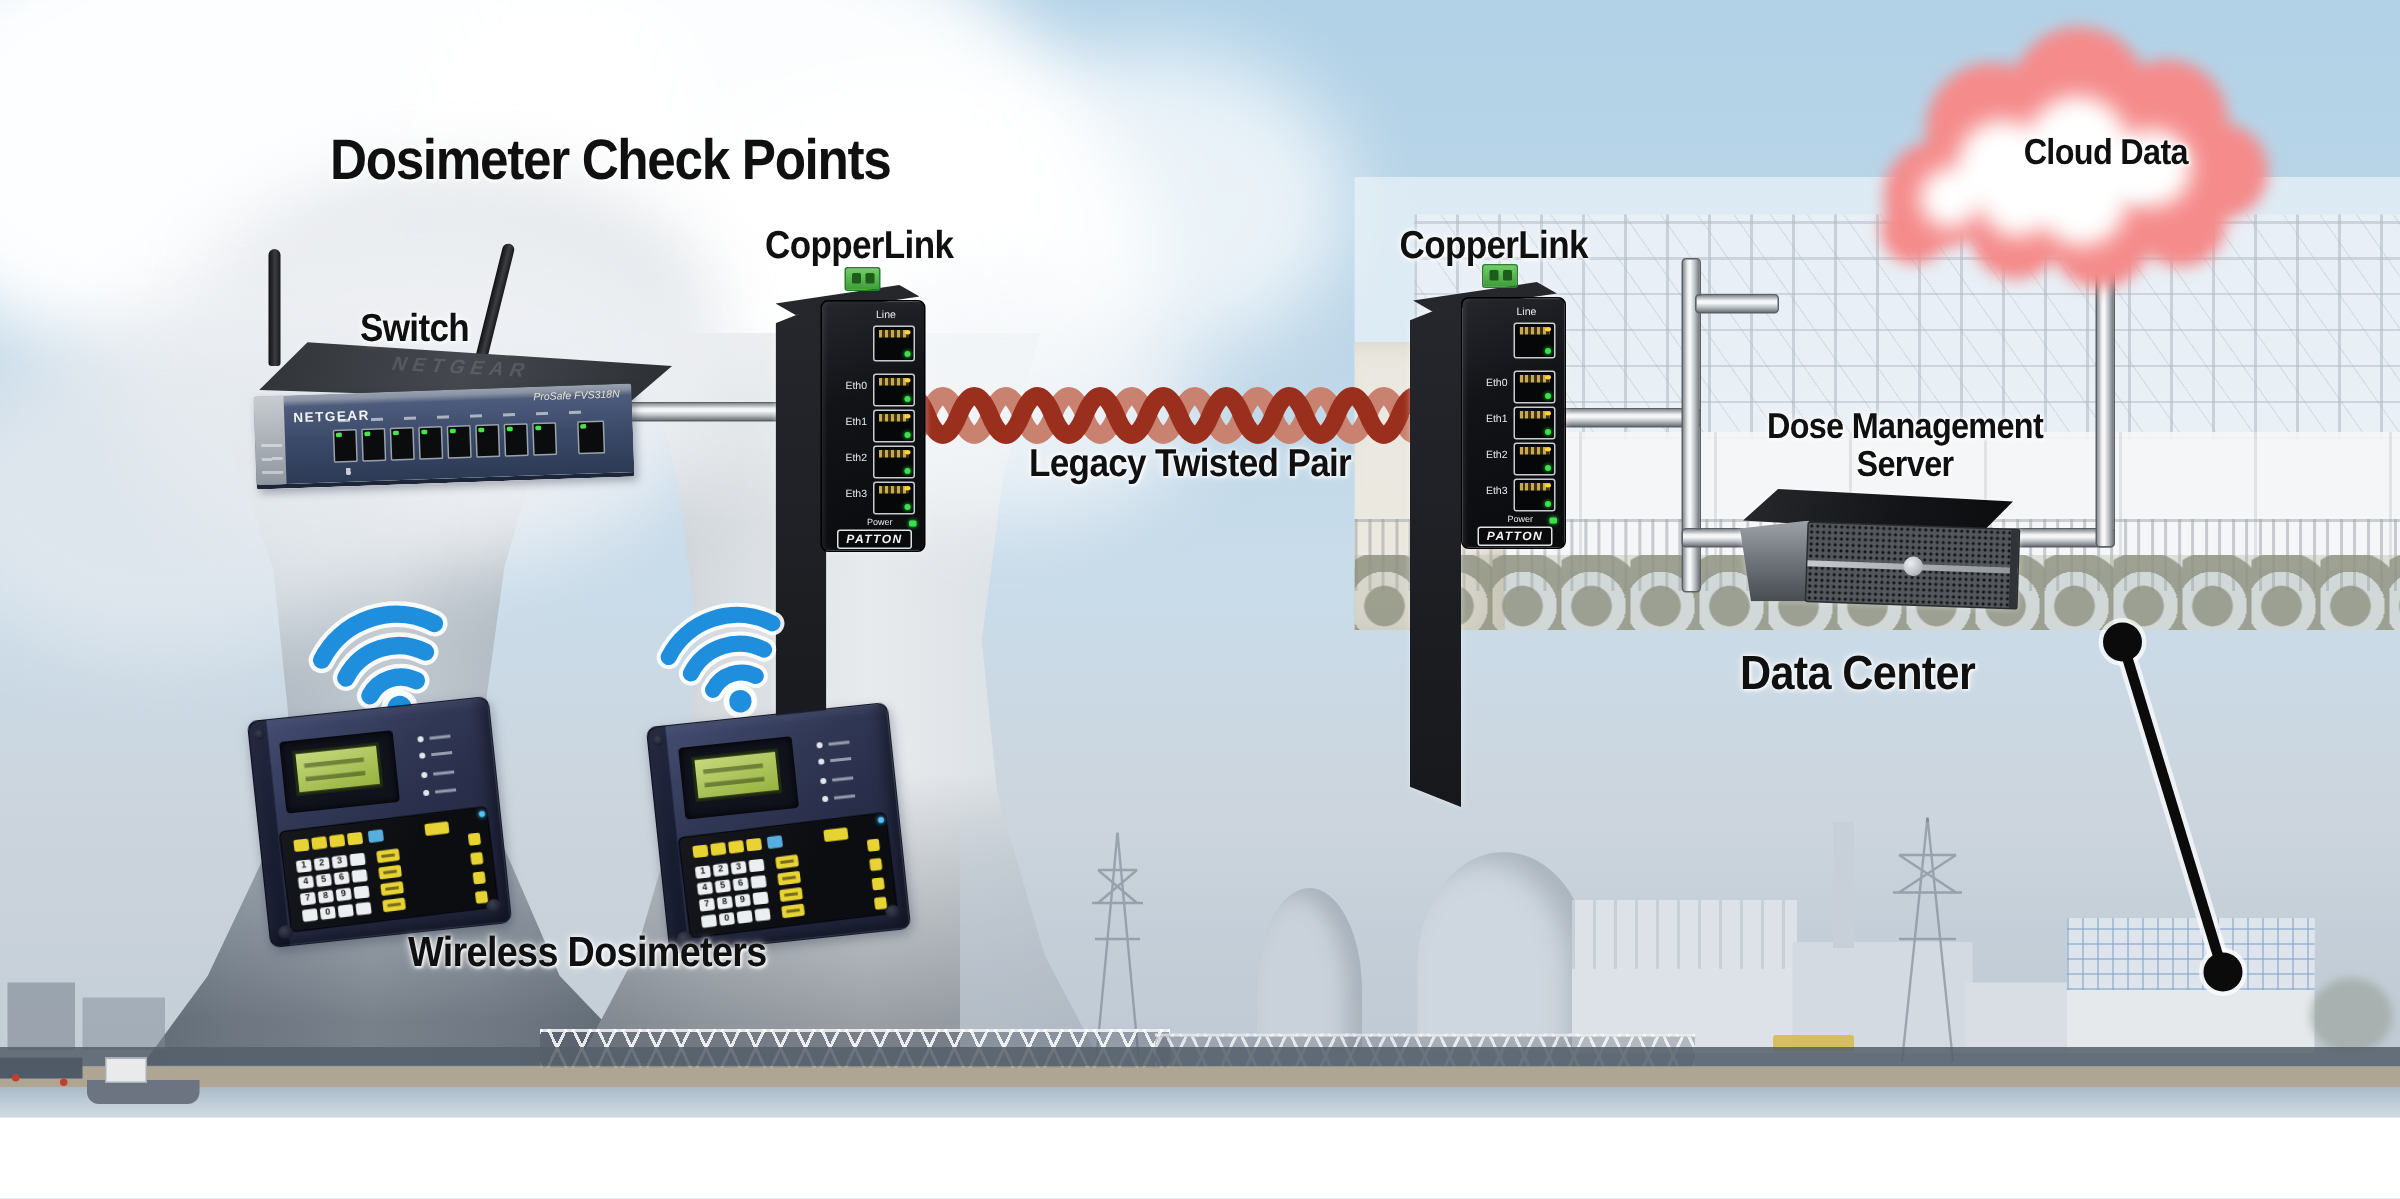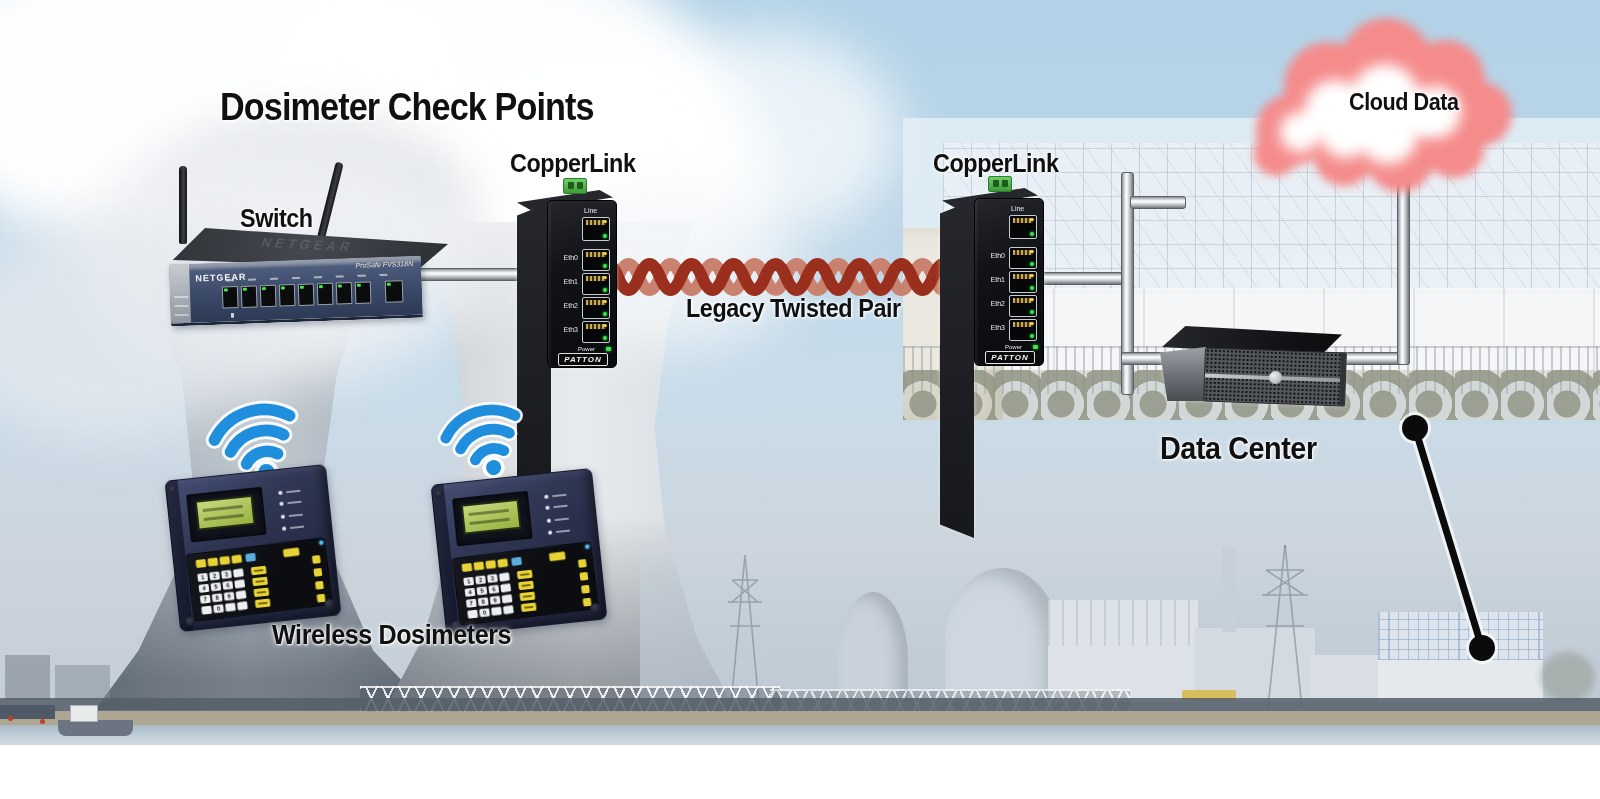--- a/index.html
+++ b/index.html
@@ -552,20 +552,24 @@
         <circle cx="60" cy="120" r="20"></circle>
     </g>
   </svg>
 
   <div class="lbl" style="left:220px;top:86px;font-size:38px;letter-spacing:-1px">Dosimeter Check Points</div>
   <div class="lbl" style="left:240px;top:203px;font-size:26px">Switch</div>
   <div class="lbl" style="left:510px;top:148px;font-size:26px">CopperLink</div>
   <div class="lbl" style="left:933px;top:148px;font-size:26px">CopperLink</div>
   <div class="lbl" style="left:686px;top:293px;font-size:26px">Legacy Twisted Pair</div>
   <div class="lbl lbl-c" style="left:1343px;top:88px;font-size:24px">Cloud Data</div>
+  <div style="left:1160px;top:272px;width:220px;text-align:center">
+    <div class="lbl lbl-c" style="position:static;display:block;font-size:24px;line-height:25px">Dose Management</div>
+    <div class="lbl lbl-c" style="position:static;display:block;font-size:24px;line-height:25px">Server</div>
+  </div>
   <div class="lbl" style="left:1160px;top:430px;font-size:32px">Data Center</div>
   <div class="lbl" style="left:272px;top:619px;font-size:28px">Wireless Dosimeters</div>
 
   <svg style="left:1385px;top:400px;width:120px;height:270px" viewBox="0 0 120 270">
     <line x1="30" y1="28" x2="97" y2="248" stroke="#ffffff" stroke-width="13" opacity="0.7"></line>
     <circle cx="30" cy="28" r="16" fill="#ffffff" opacity="0.7"></circle>
     <circle cx="97" cy="248" r="16" fill="#ffffff" opacity="0.7"></circle>
     <line x1="30" y1="28" x2="97" y2="248" stroke="#0b0b0b" stroke-width="7"></line>
     <circle cx="30" cy="28" r="13" fill="#0b0b0b"></circle>
     <circle cx="97" cy="248" r="13" fill="#0b0b0b"></circle>

